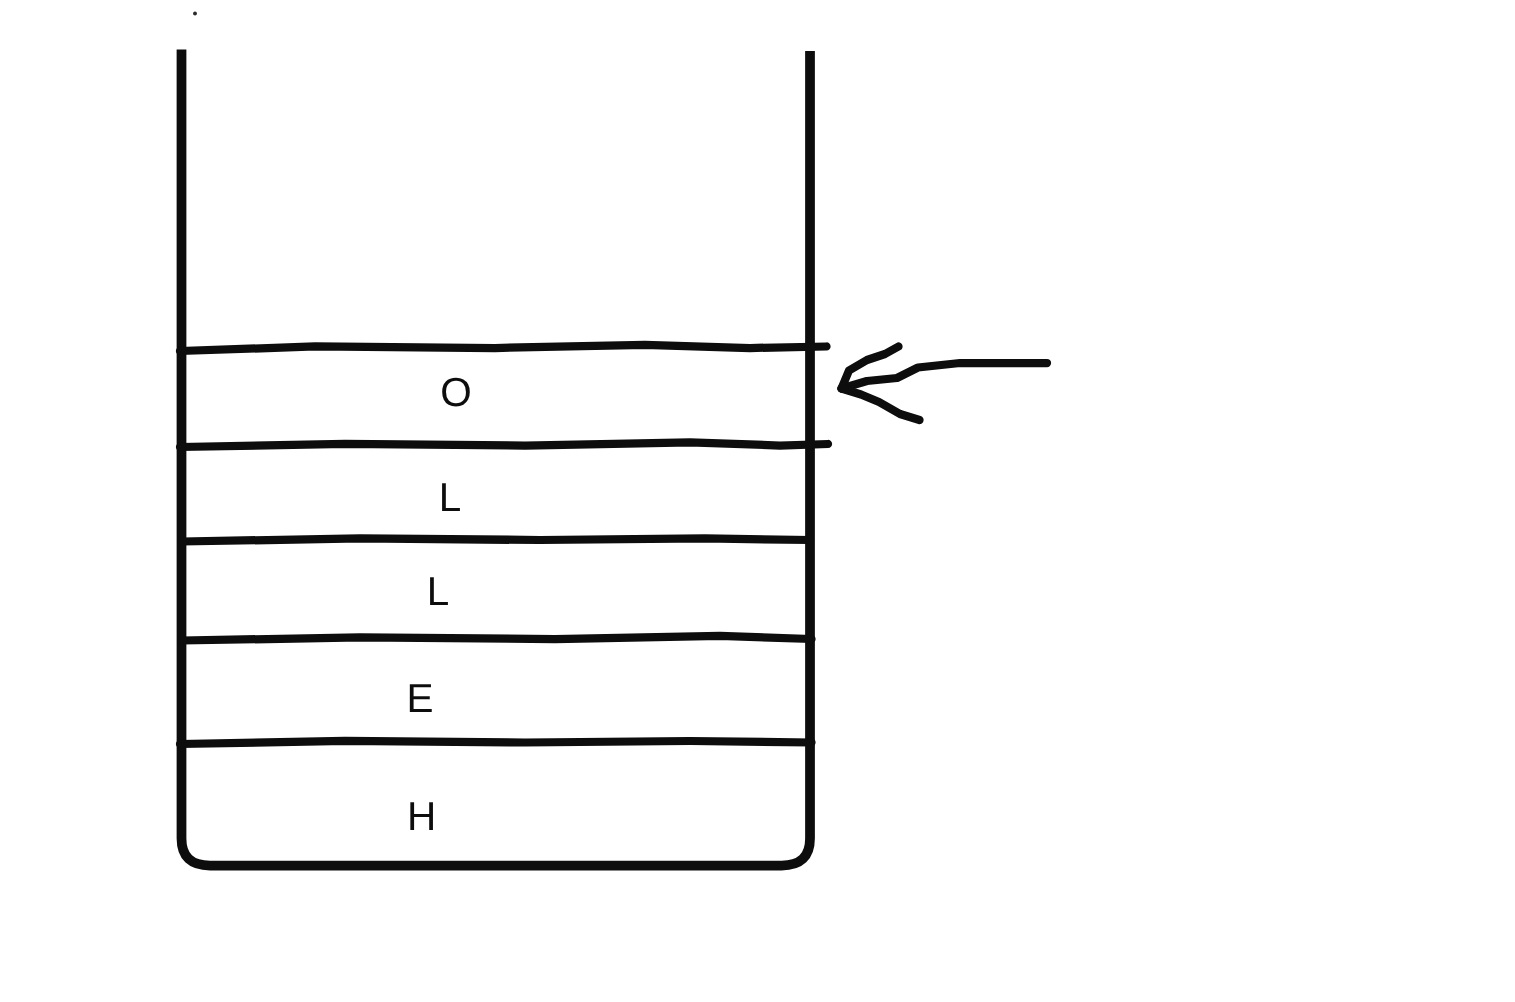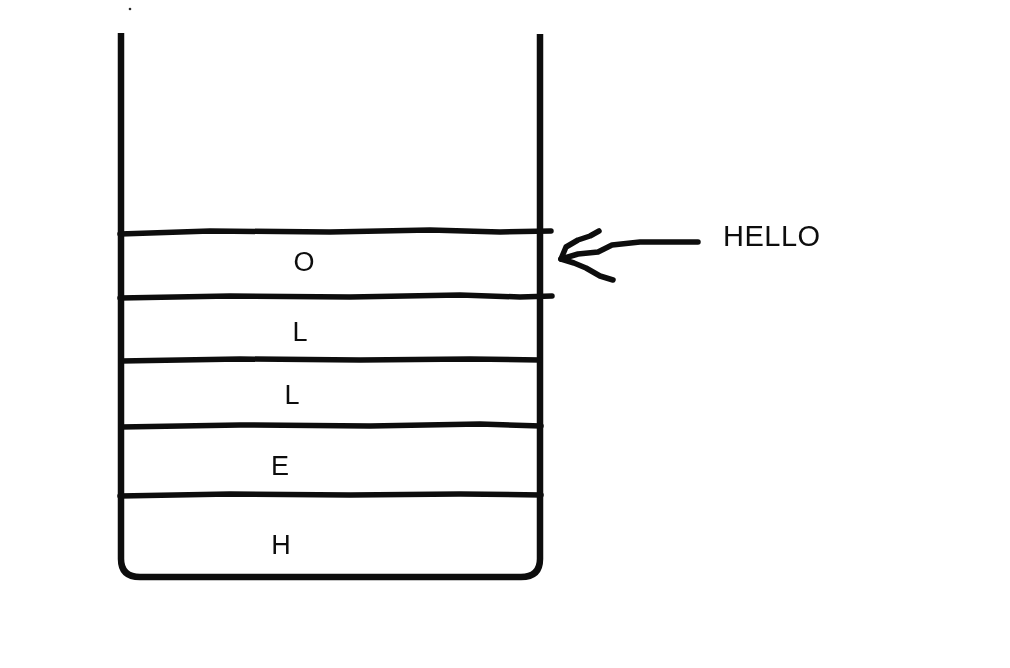--- a/index.html
+++ b/index.html
@@ -82,15 +82,14 @@
   <span class="cell-letter" style="left:304px; top:262px;">O</span>
 
   <span class="cell-letter" style="left:300px; top:332px;">L</span>
 
   <span class="cell-letter" style="left:292px; top:395px;">L</span>
 
   <span class="cell-letter" style="left:280px; top:466px;">E</span>
 
   <span class="cell-letter" style="left:281px; top:545px;">H</span>
 
-  <span class="annotation-label" style="left:723px; top:222px;">HELLO</span>
 
 </div>
 
 </body></html>

